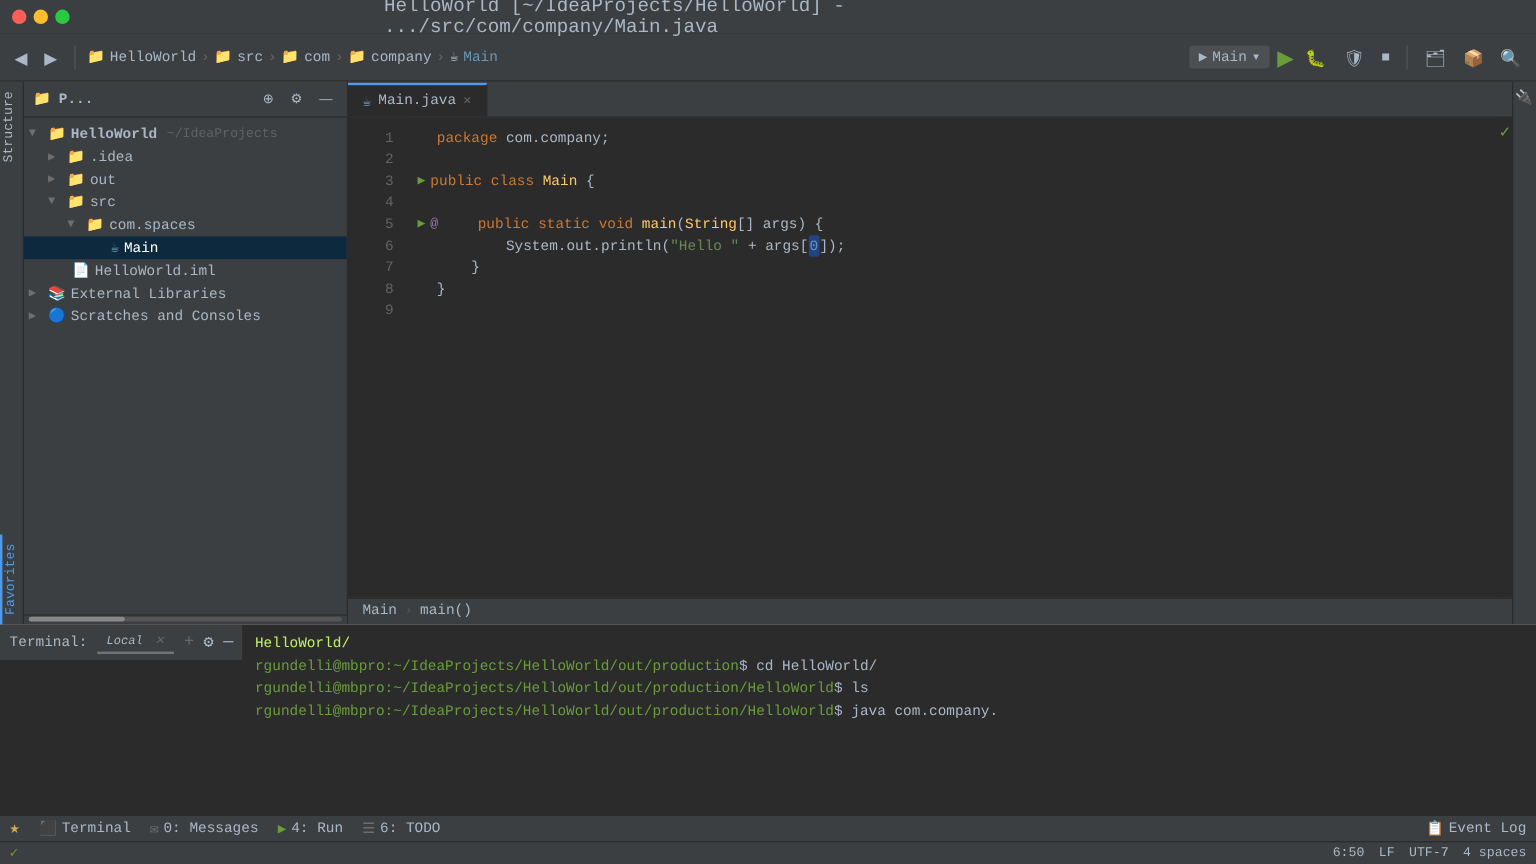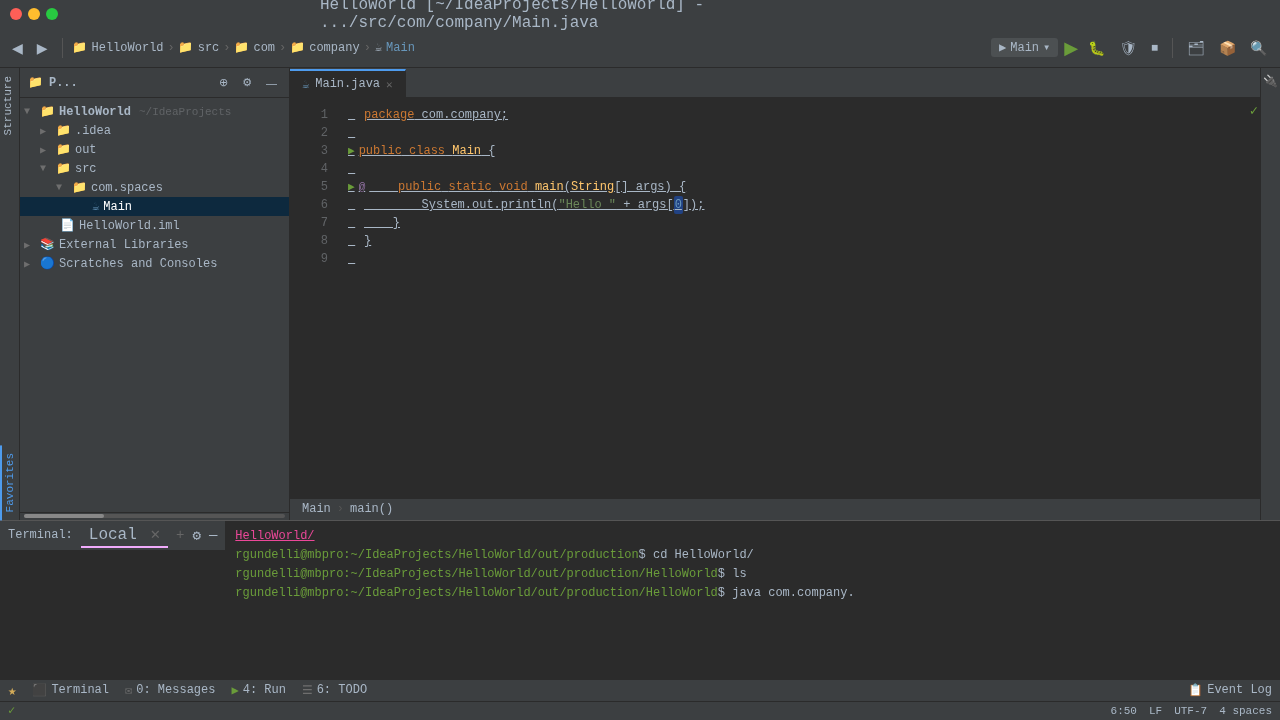--- a/index.html
+++ b/index.html
@@ -222,21 +222,20 @@
       overflow: auto;
       font-size: 12px;
       line-height: 1.5;
     }
     .code-line {
       display: flex;
       align-items: center;
       padding: 0 8px;
       min-height: 18px;
       white-space: pre;
-      text-decoration: underline;
     }
     .run-gutter { color: #6a9c3a; margin-right: 4px; font-size: 11px; }
     .empty-gutter { width: 16px; display: inline-block; }
 
     
     .kw { color: #cc7832; }
     .str { color: #6a8759; }
     .cls { color: #ffc66d; }
     .fn { color: #ffc66d; }
     .num { color: #6897bb; }
@@ -297,36 +296,37 @@
       gap: 8px;
       border-bottom: 1px solid #2b2b2b;
     }
     .terminal-title {
       color: #a9b7c6;
       font-size: 12px;
     }
     .terminal-tab {
       padding: 2px 8px;
       color: #a9b7c6;
-      font-size: 16px;
-      cursor: pointer;
-      border-bottom: 2px solid #f0abfc;
+      font-size: 10px;
+      cursor: pointer;
+      border-bottom: 2px solid #737373;
+      font-style: italic;
     }
     .terminal-add { color: #666; cursor: pointer; font-size: 14px; }
     .terminal-right { margin-left: auto; display: flex; gap: 8px; }
     .term-icon { color: #a9b7c6; cursor: pointer; font-size: 14px; }
     .terminal-content {
       flex: 1;
       padding: 6px 10px;
       background: #2b2b2b;
       overflow: auto;
       font-size: 12px;
       line-height: 1.6;
     }
-    .term-dir { color: #ec4899; text-decoration: underline; }
+    .term-dir { color: #bef264; }
     .term-prompt { color: #6a9c3a; }
     .term-cmd { color: #a9b7c6; }
 
     
     .statusbar {
       height: 26px;
       background: #3c3f41;
       display: flex;
       align-items: center;
       padding: 0 8px;

